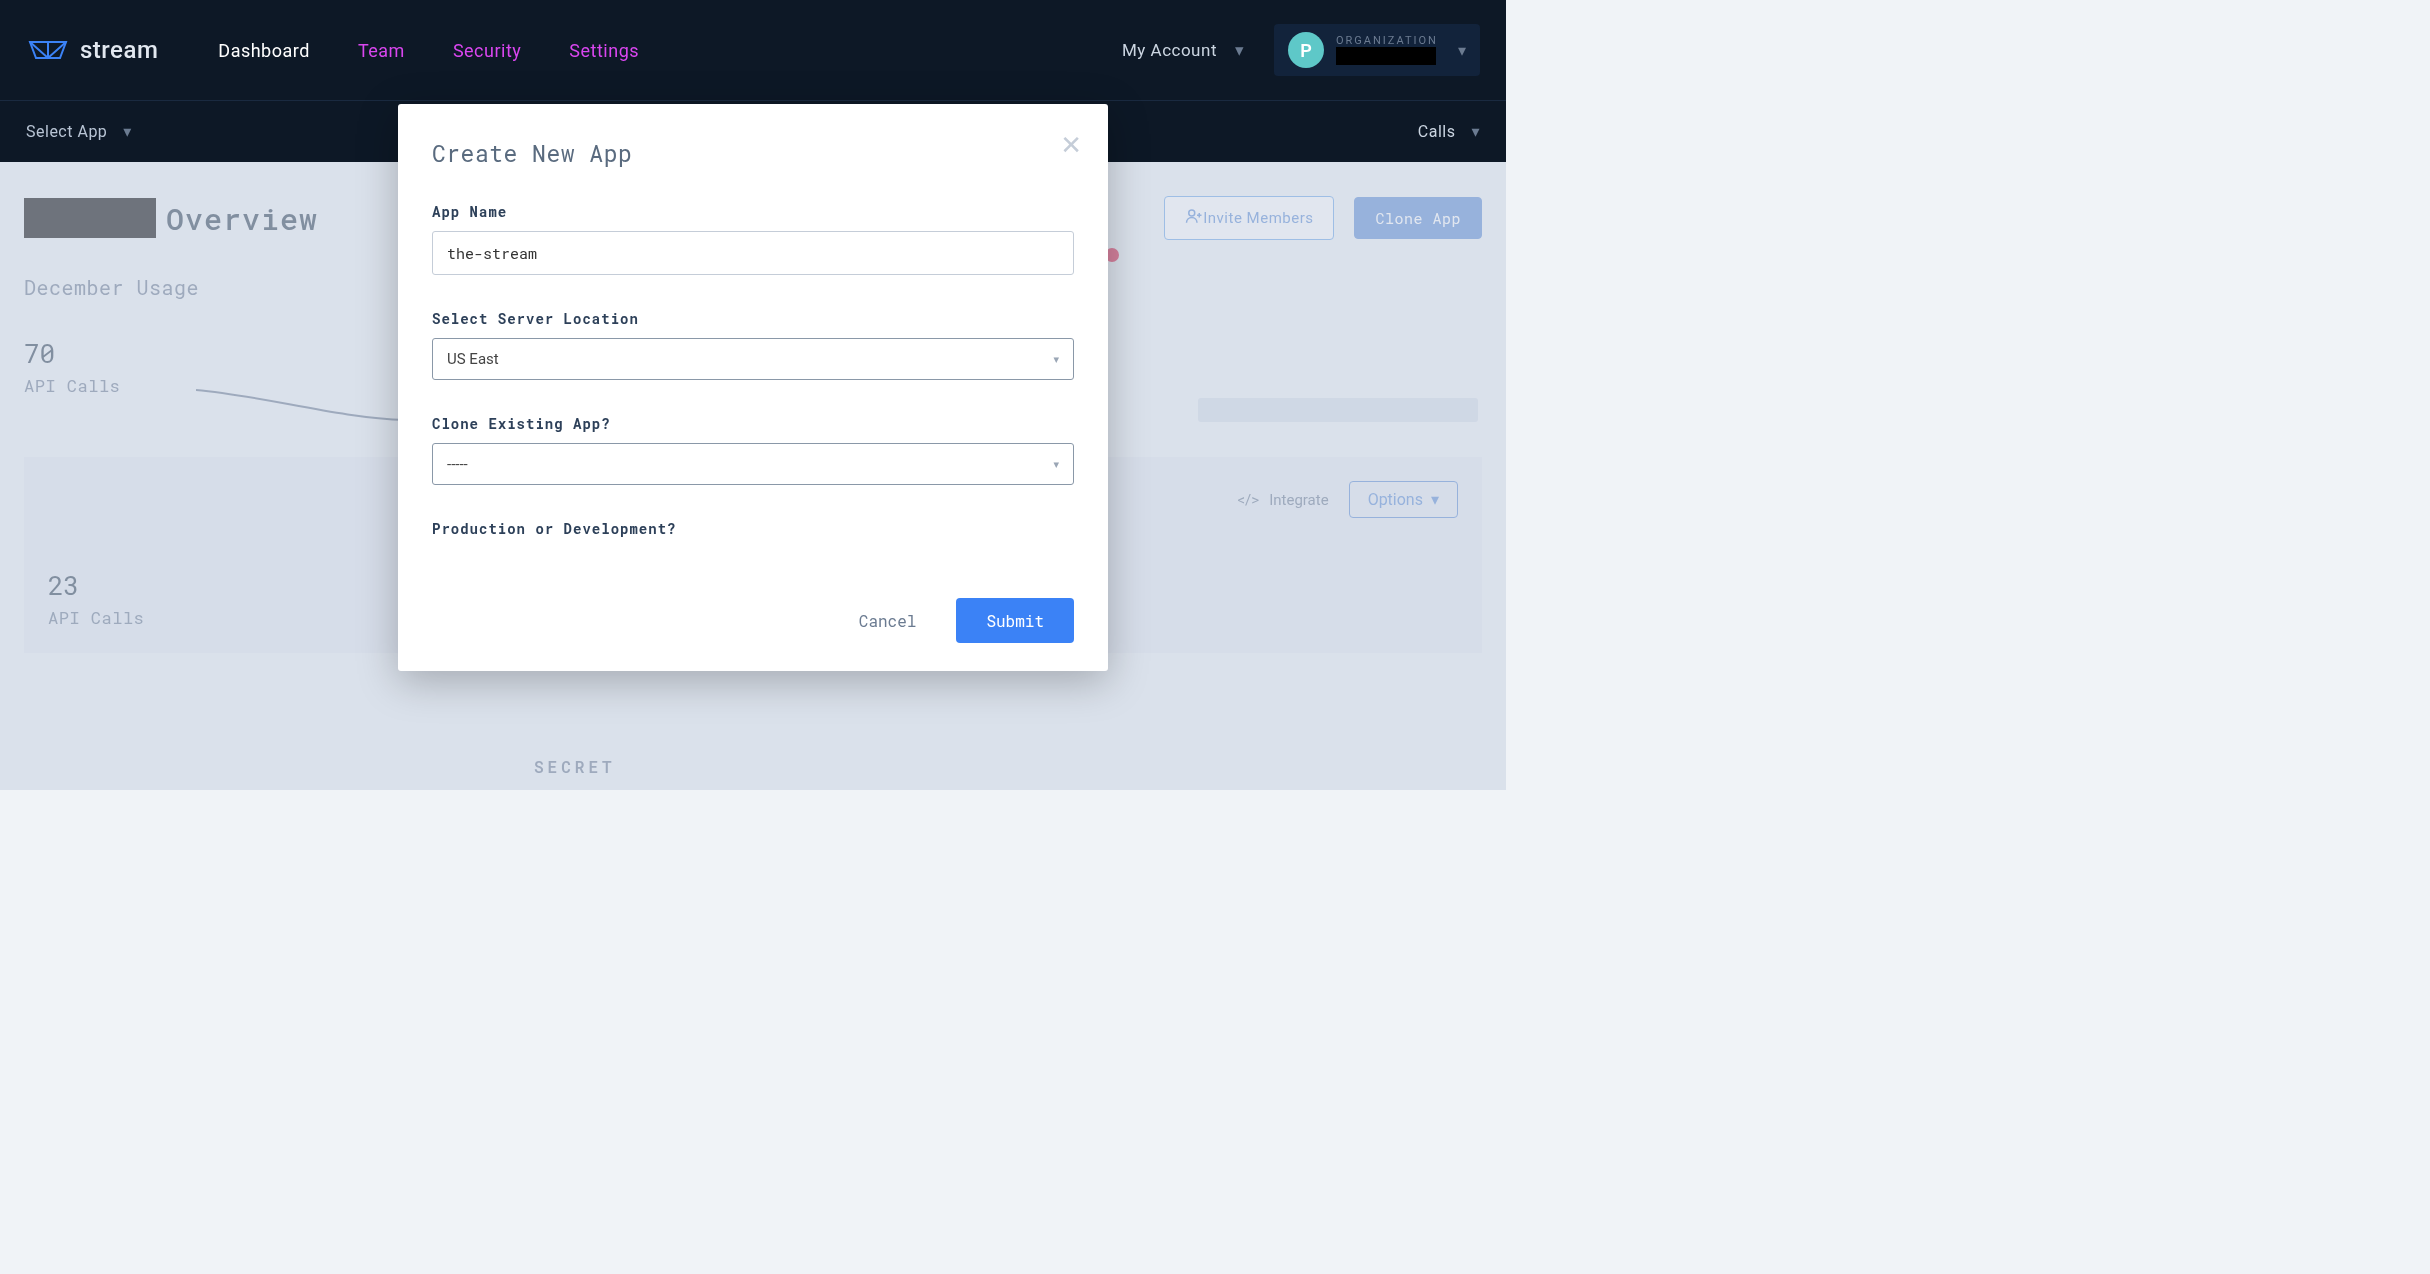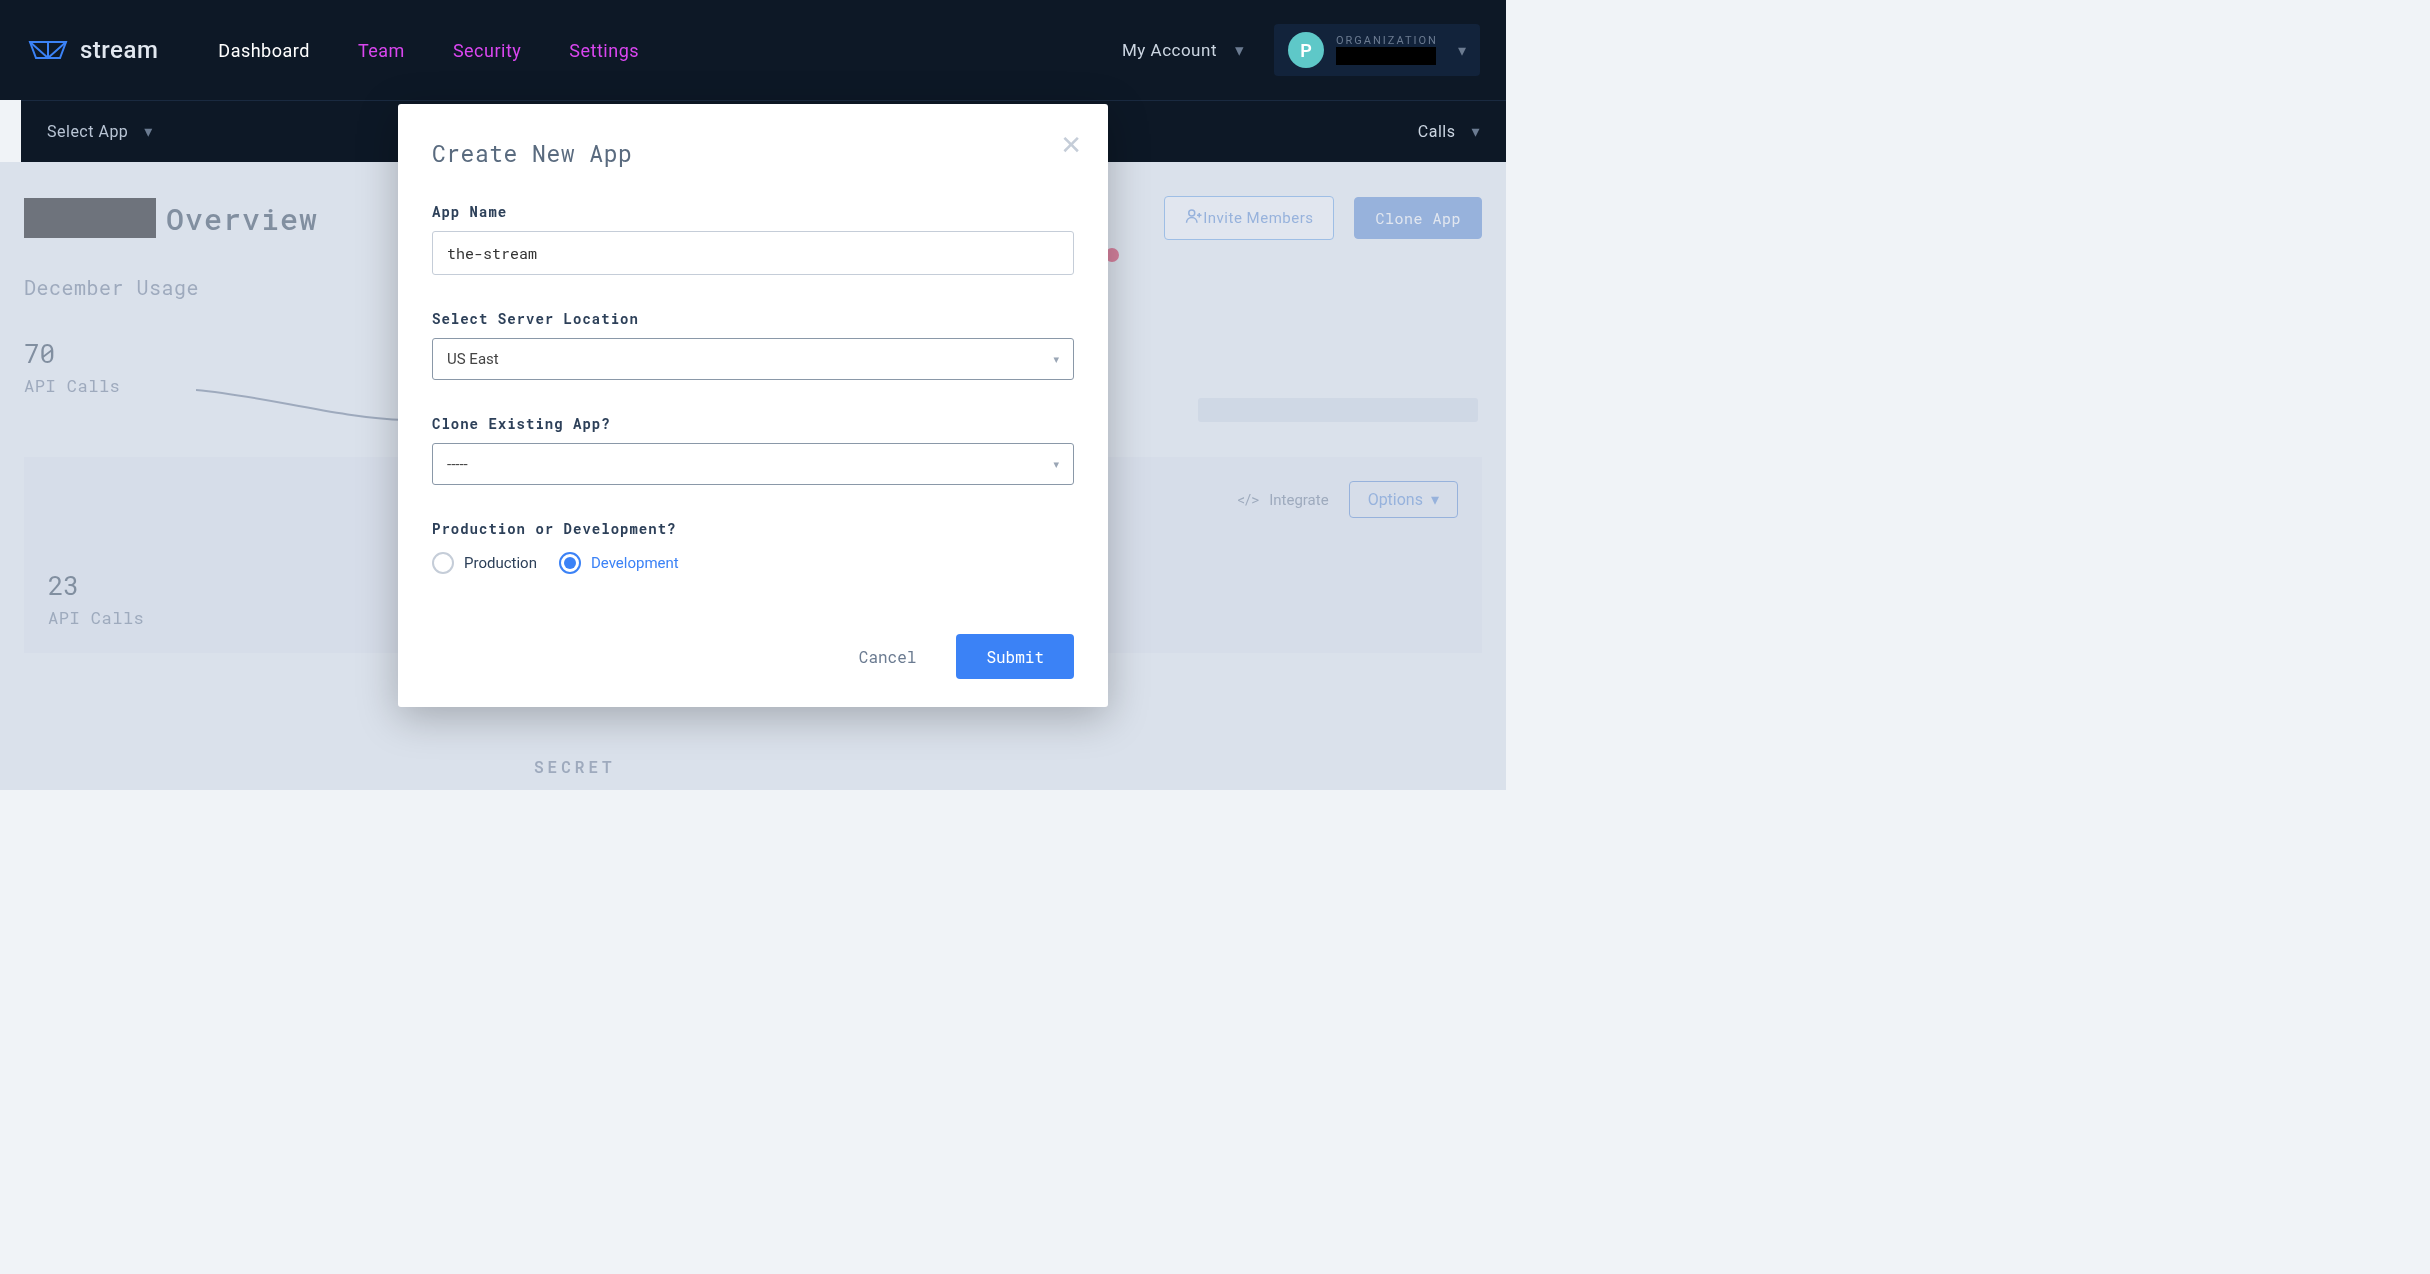--- a/index.html
+++ b/index.html
@@ -16,21 +16,21 @@
 .spacer { flex:1; }
 .my-account { display:flex; align-items:center; gap:10px; color:#cbd5e1; font-size:17px; margin-right:30px; letter-spacing:0.5px; cursor:pointer;}
 .org-box { display:flex; align-items:center; gap:12px; background:#12233b; padding:8px 14px; border-radius:4px; cursor:pointer; }
 .avatar { width:36px; height:36px; border-radius:50%; background:#5ec8c8; display:flex; align-items:center; justify-content:center; color:#ffffff; font-weight:600; font-size:18px; }
 .org-texts { display:flex; flex-direction:column; line-height:1.1; }
 .org-label { font-size:11px; color:#6b7b91; letter-spacing:2px; }
 .org-name { width:100px; height:18px; background:#000000; }
 .chevron { margin-left:8px; color:#6b7b91; }
 
 
-.subheader { background:#0d1826; height:62px; display:flex; align-items:center; padding:0 26px; color:#cbd5e1; border-top:1px solid #1a2a40;margin-left:21px; }
+.subheader { background:#0d1826; height:62px; display:flex; align-items:center; padding:0 26px; color:#cbd5e1; border-top:1px solid #1a2a40; }
 .select-app { display:flex; align-items:center; gap:8px; color:#b8c4d4; font-size:16px; cursor:pointer; letter-spacing:0.5px;}
 .docs { display:flex; align-items:center; gap:8px; color:#cbd5e1; font-size:16px; cursor:pointer; letter-spacing:0.5px;}
 
 
 .page { padding:24px; }
 .overview-row { display:flex; align-items:flex-end; gap:10px; }
 .black-mask { background:#000000; }
 .mask1 { width:132px; height:40px; }
 .overview-title { font-size:30px; font-weight:500; font-family: "Roboto Mono","SFMono-Regular",Menlo,monospace; letter-spacing:1px; color:#2c3e50;}
 .actions-row { display:flex; align-items:center; gap:20px; }
@@ -208,31 +208,19 @@
   <div class="form-section">
     <div class="form-label">Clone Existing App?</div>
     <div class="select-box">
       <span>-----</span>
       <span class="select-chevron">▾</span>
     </div>
   </div>
 
   <div class="form-section">
     <div class="form-label">Production or Development?</div>
-    <div class="radio-row">
-      <div class="radio-item">
-        <div class="radio-circle"></div>
-        <span class="radio-label">Production</span>
-      </div>
-      <div class="radio-item selected">
-        <div class="radio-circle">
-            <div class="radio-dot"></div>
-          </div>
-        <span class="radio-label">Development</span>
-      </div>
-    </div>
   </div>
 
   <div class="modal-footer">
     <span class="cancel-link">Cancel</span>
     <button class="submit-btn">Submit</button>
   </div>
 </div>
 
 </body></html>

